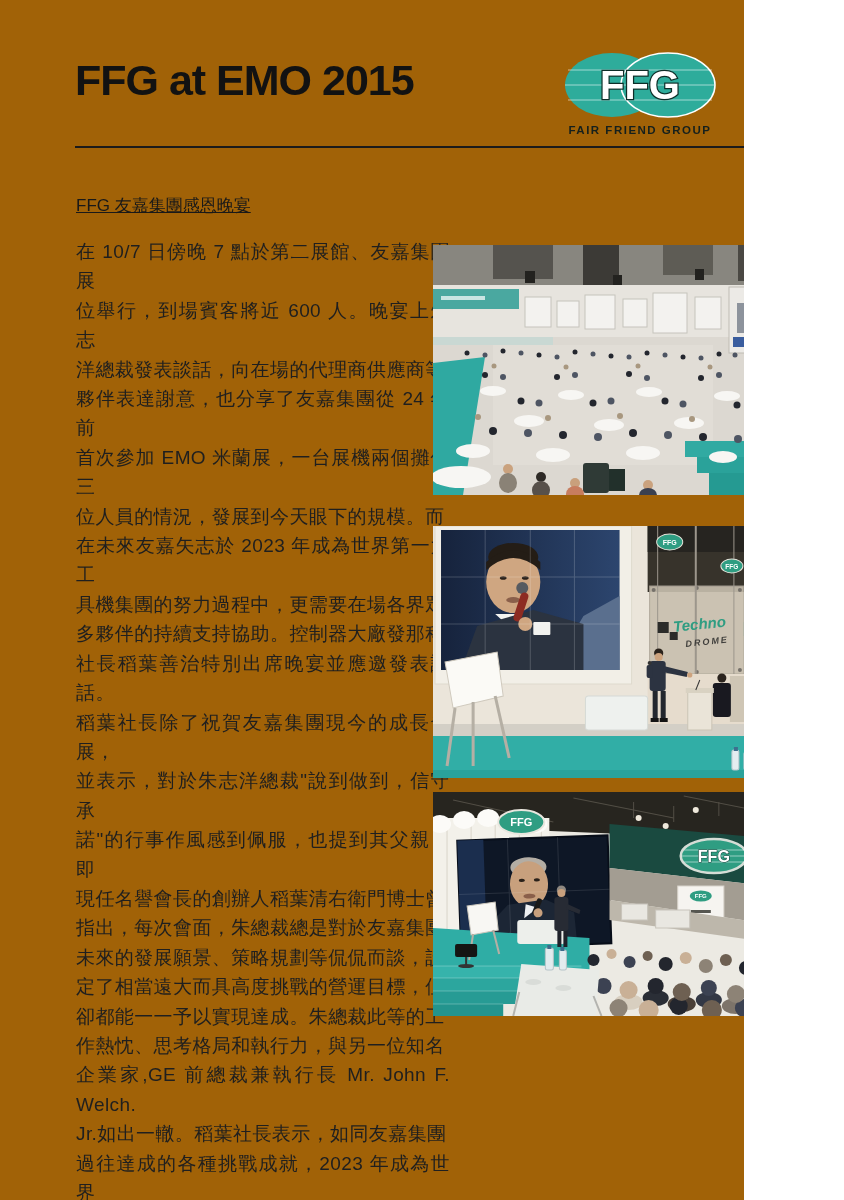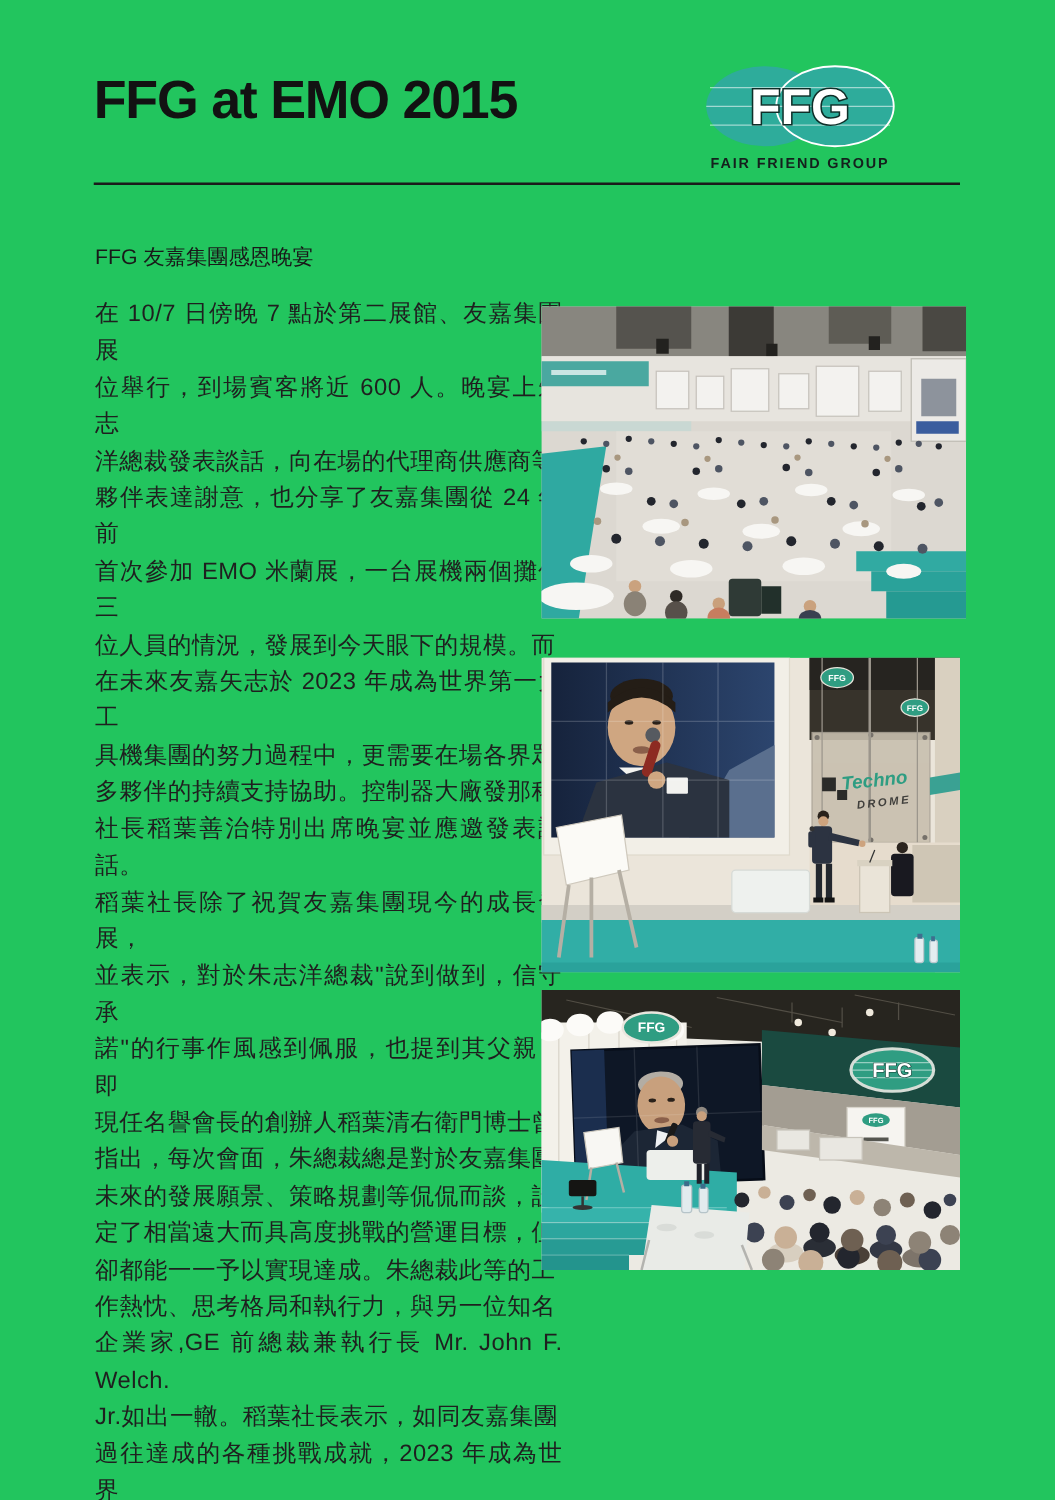--- a/index.html
+++ b/index.html
@@ -1,23 +1,23 @@
 <!DOCTYPE html>
 <html><head>
 <meta charset="utf-8">
 <style>
   html,body{margin:0;padding:0;background:#fff;}
-  .page{position:relative;width:844px;height:1200px;background:#22c55e;
+  .page{position:relative;width:744px;height:1200px;background:#a16207;
         font-family:"Liberation Sans","DejaVu Sans",sans-serif;color:#1c1c1c;overflow:hidden;}
   .title{position:absolute;left:75px;top:56px;font-size:43px;font-weight:bold;
          letter-spacing:-1px;color:#121212;white-space:nowrap;}
   .subtitle{position:absolute;left:76px;top:106px;font-size:27px;color:#1e1e1e;white-space:nowrap;}
   .logo{position:absolute;left:560px;top:52px;width:160px;height:92px;}
   .rule{position:absolute;left:75px;top:146px;width:693px;height:2px;background:#1b1b1b;}
-  .heading{position:absolute;left:76px;top:194px;font-size:17px;color:#191919;white-space:nowrap;}
+  .heading{position:absolute;left:76px;top:194px;font-size:17px;color:#191919;white-space:nowrap;text-decoration:underline;}
   .bodytext{position:absolute;left:76px;top:237px;width:374px;font-size:19px;line-height:29.4px;
             letter-spacing:.4px;white-space:pre-line;color:#1f1f1f;text-align:justify;}
   .photo{position:absolute;overflow:hidden;}
   .photo svg{display:block;width:100%;height:100%;}
   #photo1{left:433px;top:245px;width:340px;height:250px;}
   #photo2{left:433px;top:526px;width:335px;height:252px;}
   #photo3{left:433px;top:792px;width:335px;height:224px;}
 </style>
 </head>
 <body>

